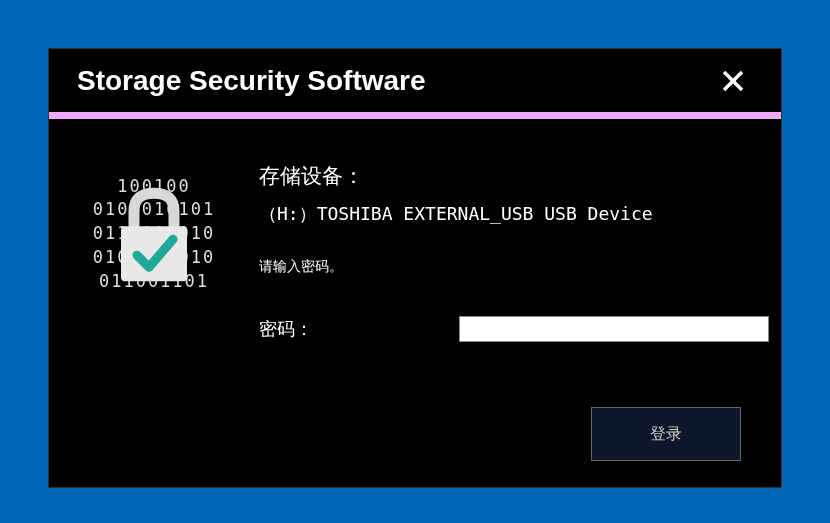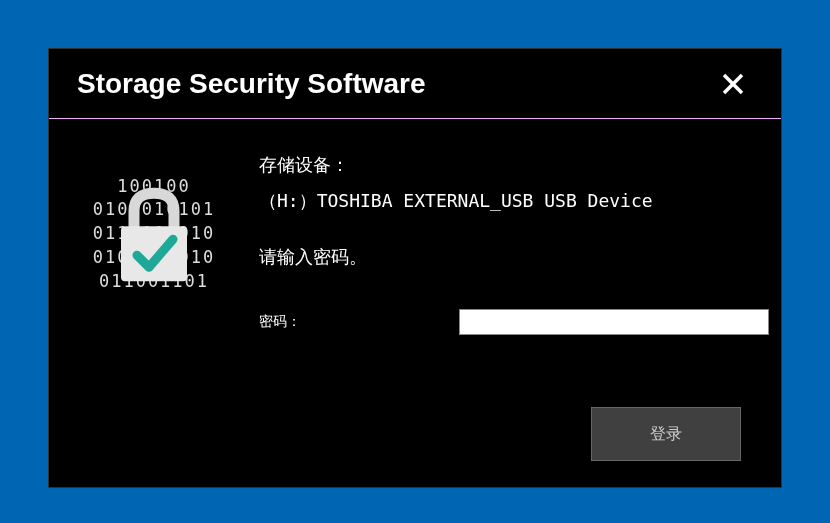--- a/index.html
+++ b/index.html
@@ -17,21 +17,21 @@
       border: 1px solid #333;
       display: flex;
       flex-direction: column;
     }
     .titlebar {
       height: 70px;
       display: flex;
       align-items: center;
       justify-content: space-between;
       padding: 0 28px;
-      border-bottom: 1px solid #f0abfc;
+      border-bottom: 7px solid #f0abfc;
     }
     .title {
       color: #fff;
       font-size: 28px;
       font-weight: 600;
     }
     .close-btn {
       color: #fff;
       font-size: 32px;
       font-weight: bold;
@@ -84,61 +84,61 @@
       width: 90px;
       height: 110px;
     }
     .text-area {
       flex: 1;
       padding-left: 20px;
       color: #fff;
     }
     .device-label {
       font-family: "SimSun", "MS Gothic", monospace;
-      font-size: 18px;
-      margin-top: 14px;
+      font-size: 21px;
+      margin-top: 23px;
     }
     .device-name {
       font-family: "SimSun", "MS Gothic", monospace;
       font-size: 18px;
       margin-top: 12px;
     }
     .prompt {
       font-family: "SimSun", "MS Gothic", monospace;
-      font-size: 18px;
+      font-size: 14px;
       margin-top: 32px;
     }
     .password-row {
       display: flex;
       align-items: center;
       margin-top: 40px;
     }
     .password-label {
       font-family: Liberation Sans, sans-serif;
-      font-size: 14px;
+      font-size: 18px;
       width: 200px;
     }
     .password-input {
       width: 310px;
       height: 26px;
       background: #fff;
       border: 1px solid #888;
       padding: 2px 6px;
       font-size: 14px;
       outline: none;
     }
     .button-row {
       position: absolute;
       bottom: 26px;
       right: 40px;
     }
     .login-btn {
       width: 150px;
       height: 54px;
-      background: #404040;
+      background: #0f172a;
       border: 1px solid #666;
       color: #ccc;
       font-family: "SimSun", "Microsoft YaHei", sans-serif;
       font-size: 16px;
       cursor: pointer;
       display: flex;
       align-items: center;
       justify-content: center;
     }
   </style>

